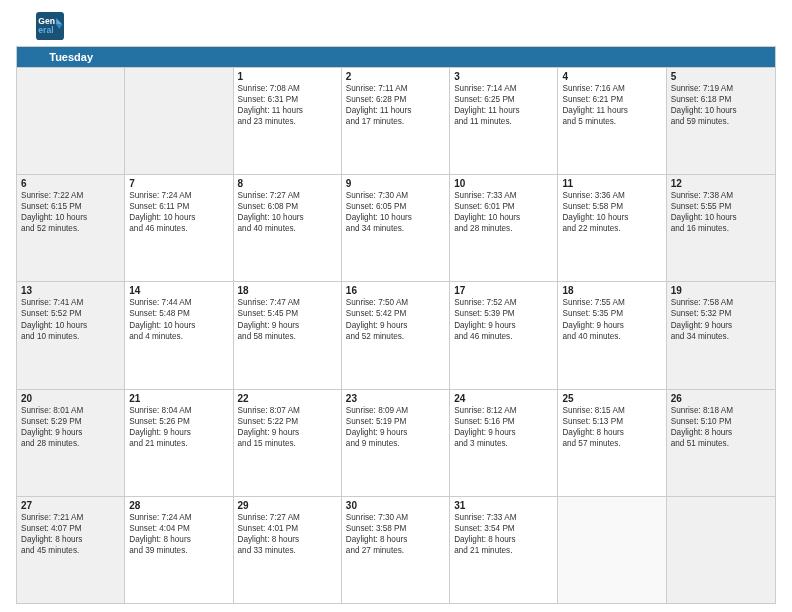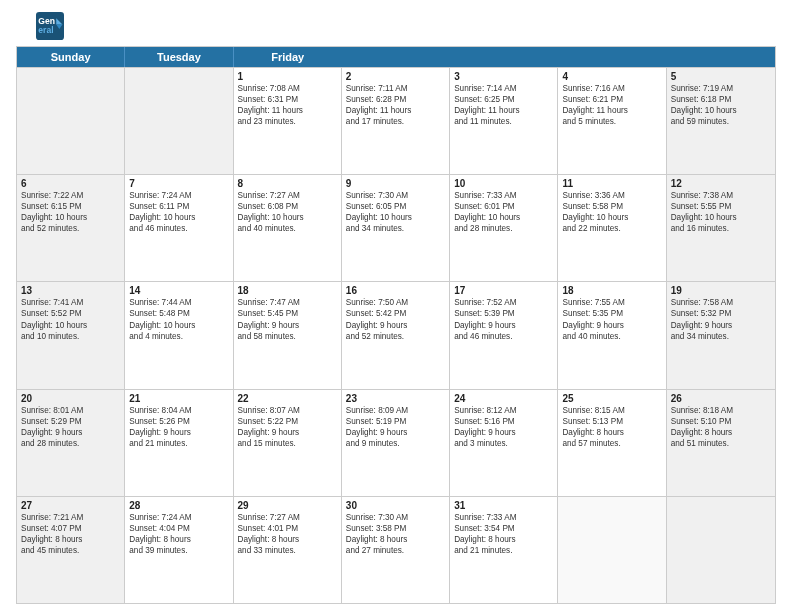--- a/index.html
+++ b/index.html
@@ -124,23 +124,21 @@
       </div>
     </div>
     <div class="title-block">
       <div class="month-title"></div>
       <div class="subtitle"></div>
     </div>
   </div>
 
   <div class="calendar">
     <div class="cal-header-row">
-    <div class="cal-header-cell">Sunday</div>
         <div class="cal-header-cell">Tuesday</div>
-        <div class="cal-header-cell">Friday</div>
       </div>
     <div class="cal-body">
     <div class="cal-week">
           <div class="cal-cell shaded empty"></div>
           <div class="cal-cell shaded empty"></div>
           <div class="cal-cell">
             <div class="day-num">1</div>
             <div class="cell-line">Sunrise: 7:08 AM</div>
             <div class="cell-line">Sunset: 6:31 PM</div>
             <div class="cell-line">Daylight: 11 hours</div>

